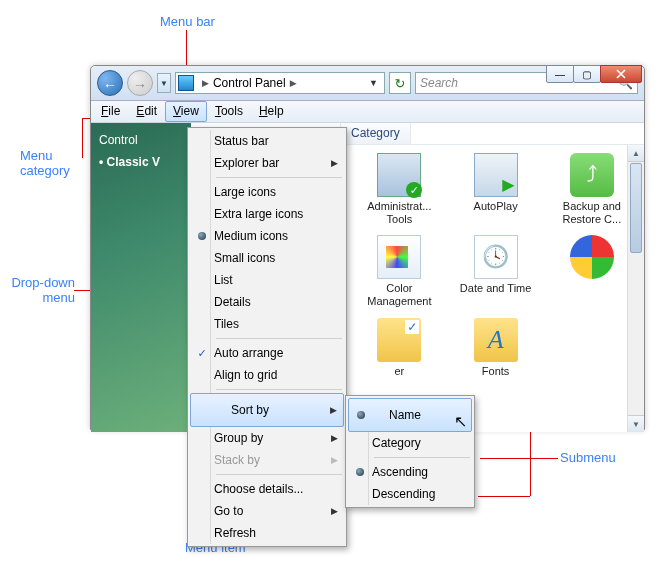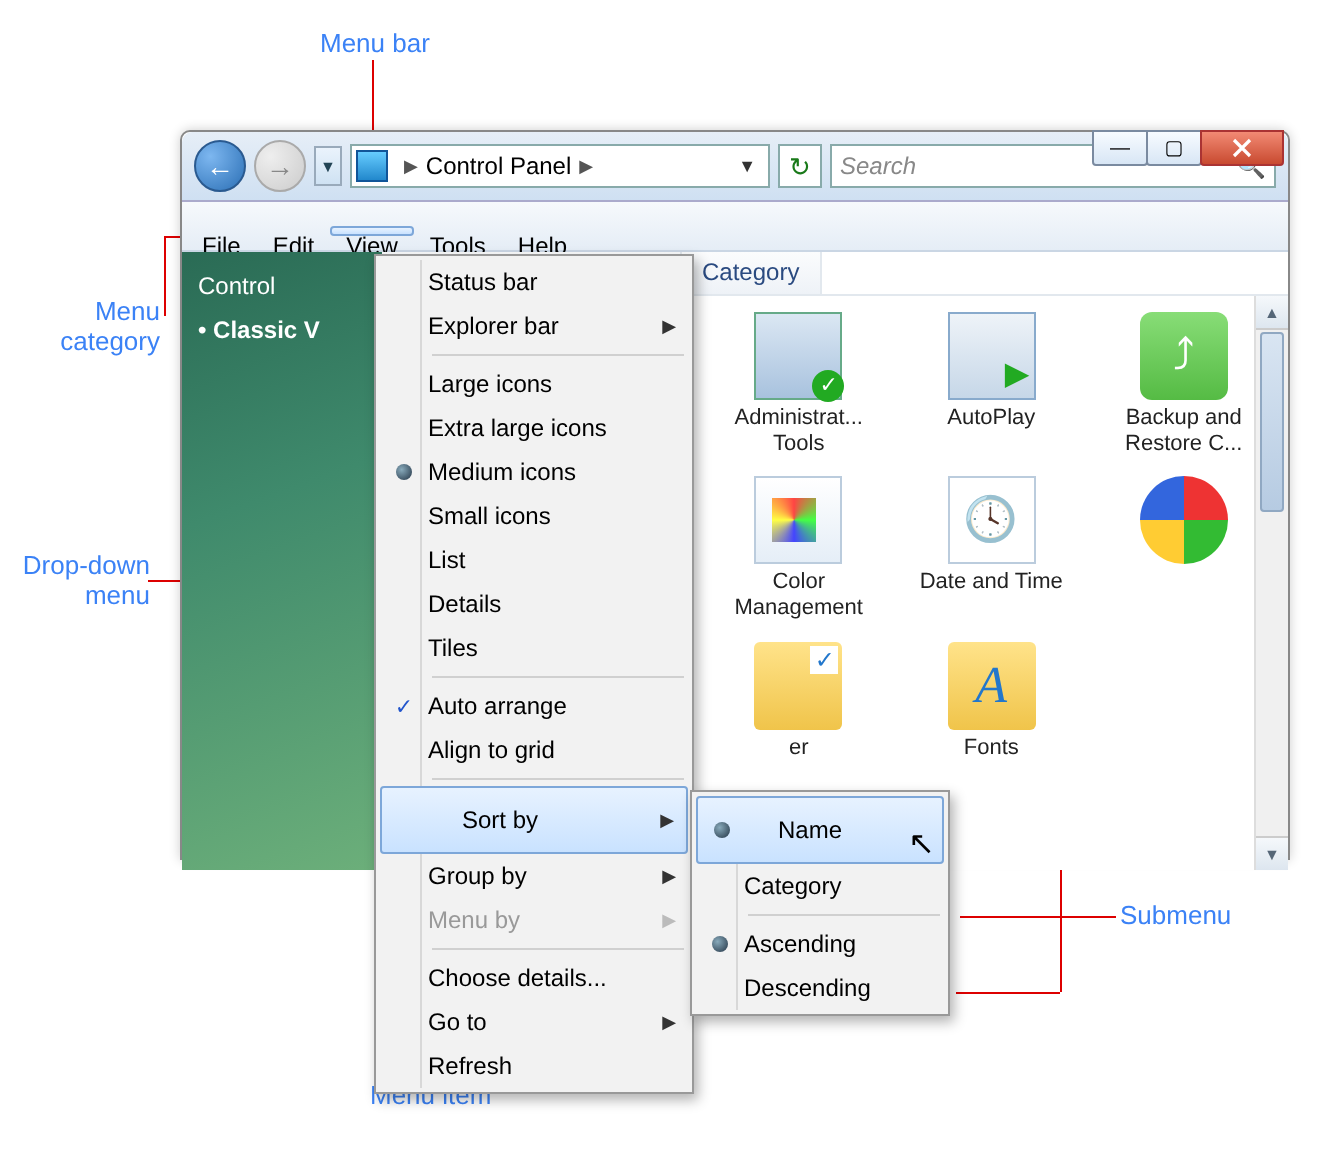--- a/index.html
+++ b/index.html
@@ -21,21 +21,21 @@
 .nav-circle.fwd { background: radial-gradient(circle at 30% 30%, #eee, #ccc); border-color: #aaa; color: #888; }
 .drop-arrow { width: 14px; height: 20px; background: linear-gradient(#eaf3fc,#cfe2f3); border: 1px solid #9ab; display: flex; align-items: center; justify-content: center; font-size: 8px; color: #245; }
 .breadcrumb { flex: 0 0 210px; height: 22px; border: 1px solid #8aa; background: #fff; display: flex; align-items: center; padding: 0 2px; }
 .bc-icon { width: 16px; height: 16px; background: linear-gradient(#6cf,#28c); border: 1px solid #159; margin-right: 4px; }
 .bc-sep { margin: 0 4px; color: #555; font-size: 9px; }
 .bc-dropdown { margin-left: auto; color: #333; font-size: 9px; padding: 0 4px; }
 .refresh-btn { width: 22px; height: 22px; border: 1px solid #8aa; background: #fff; display: flex; align-items: center; justify-content: center; color: #1a7a1a; font-size: 13px; }
 .searchbox { flex: 1; height: 22px; border: 1px solid #8aa; background: #fff; display: flex; align-items: center; padding: 0 4px; color: #888; font-style: italic; gap: 43px; }
 .searchbox .mag { margin-left: auto; color: #5a8ac0; font-style: normal; }
 
-.menubar { display: flex; background: linear-gradient(#f6f9fc,#e5edf6); border-bottom: 1px solid #cad6e4; height: 22px; align-items: stretch; padding: 12px 2px; }
+.menubar { display: flex; background: linear-gradient(#f6f9fc,#e5edf6); border-bottom: 1px solid #cad6e4; height: 22px; align-items: stretch; padding: 0 2px; }
 .menu-item { padding: 3px 8px 2px; cursor: default; }
 .menu-item u { text-decoration: underline; }
 .menu-item.active { background: linear-gradient(#e7f2ff,#c9e2ff); border: 1px solid #7da7d9; border-radius: 2px; padding: 2px 7px 1px; }
 
 .body-area { display: flex; height: calc(100% - 54px); position: relative; }
 .sidebar { width: 100px; background: linear-gradient(160deg,#2a6b55 0%, #3f8a6c 40%, #6caf7a 100%); color: #fff; padding: 10px 8px; }
 .sidebar-title { font-size: 12px; margin-bottom: 8px; }
 .sidebar-item { font-size: 12px; font-weight: bold; }
 .sidebar-bullet::before { content: "• "; }
 
@@ -91,21 +91,21 @@
 .submenu { position: absolute; left: 345px; top: 395px; width: 130px; background: #f2f2f2; border: 1px solid #999; box-shadow: 2px 3px 6px rgba(0,0,0,0.3); padding: 2px; z-index: 30; }
 
 .cursor { position: absolute; left: 454px; top: 412px; z-index: 40; font-size: 16px; color: #000; pointer-events: none; }
 </style>
 </head>
 <body>
 
 <div class="annotation" style="left:160px; top:14px;">Menu bar</div>
 <div class="annotation-line" style="left:186px; top:30px; width:1px; height:82px;"></div>
 
-<div class="annotation" style="left:20px; top:148px; width:60px; text-align:right;">Menu category</div>
+<div class="annotation" style="left:20px; top:148px; width:60px; ">Menu category</div>
 <div class="annotation-line" style="left:82px; top:118px; width:1px; height:40px;"></div>
 <div class="annotation-line" style="left:82px; top:118px; width:18px; height:1px;"></div>
 
 <div class="annotation" style="left:5px; top:275px; width:70px; text-align:right;">Drop-down menu</div>
 <div class="annotation-line" style="left:74px; top:290px; width:120px; height:1px;"></div>
 
 <div class="annotation" style="left:185px; top:540px;">Menu item</div>
 <div class="annotation-line" style="left:213px; top:498px; width:1px; height:42px;"></div>
 
 <div class="annotation" style="left:560px; top:450px;">Submenu</div>
@@ -262,21 +262,21 @@
     <div class="drop-sep"></div>
     <div class="drop-row hl">
       <span>Sort by</span>
       <span class="arrow">▶</span>
     </div>
     <div class="drop-row">
       <span>Group by</span>
       <span class="arrow">▶</span>
     </div>
     <div class="drop-row disabled">
-      <span>Menu by</span>
+      <span>Stack by</span>
       <span class="arrow">▶</span>
     </div>
     <div class="drop-sep"></div>
     <div class="drop-row">
       <span>Choose details...</span>
     </div>
     <div class="drop-row">
       <span>Go to</span>
       <span class="arrow">▶</span>
     </div>

